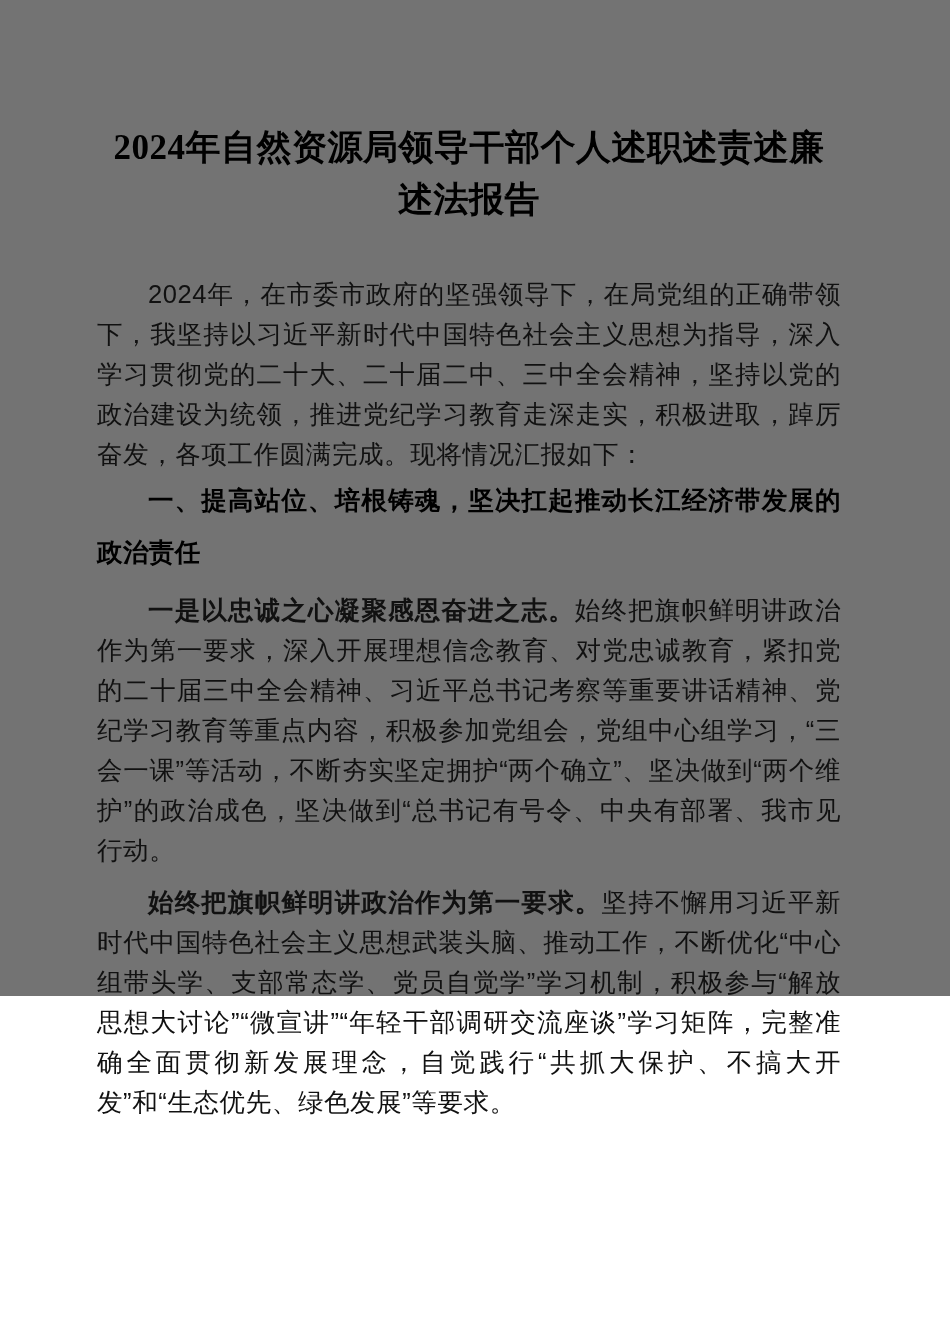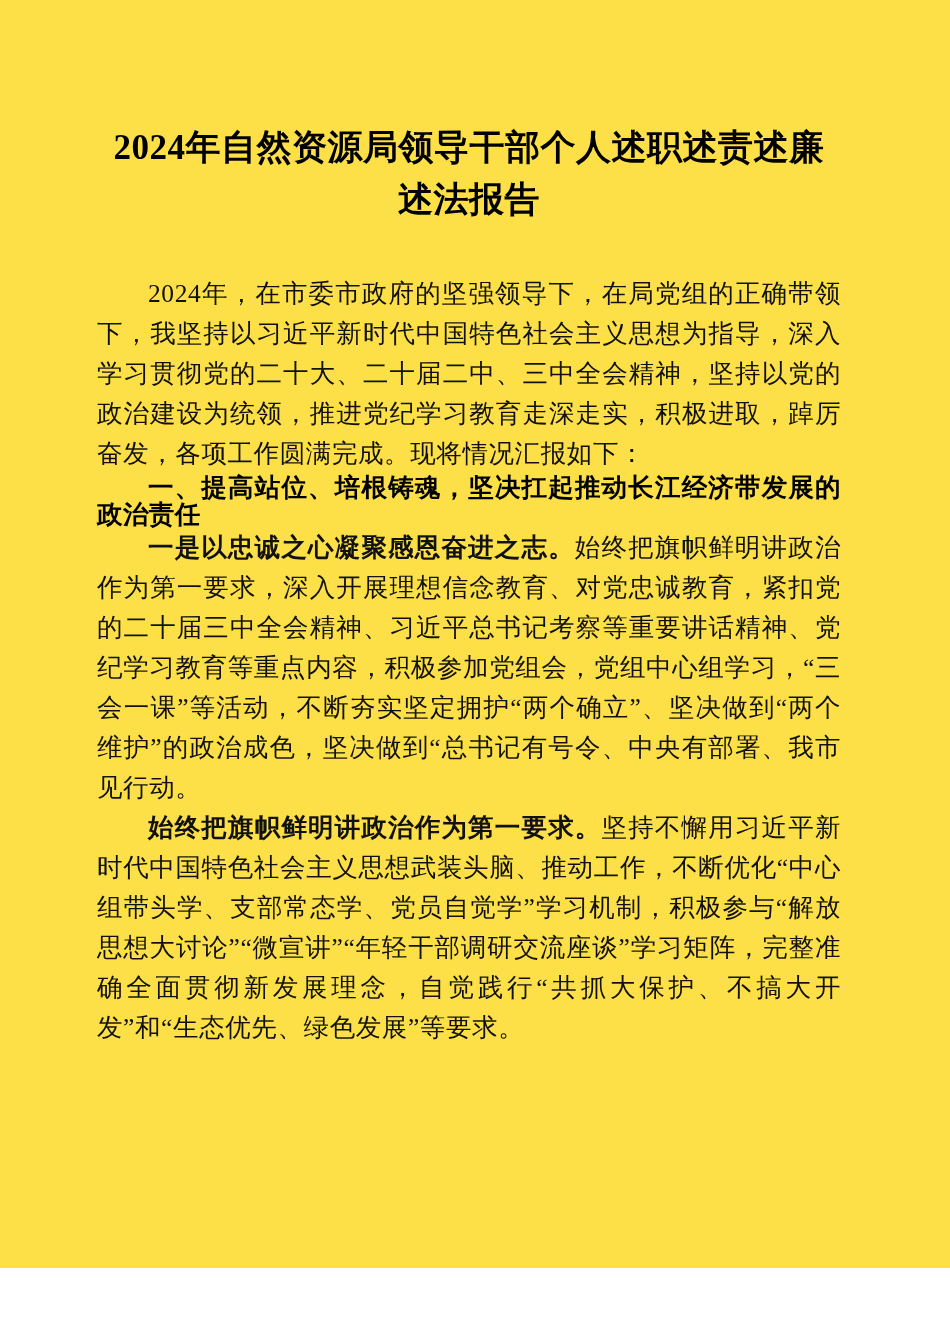--- a/index.html
+++ b/index.html
@@ -13,22 +13,22 @@
     height: 1344px;
     overflow: hidden;
     font-family: "Liberation Serif", "DejaVu Serif", serif;
     color: #000000;
     -webkit-font-smoothing: antialiased;
   }
 
   .page {
     position: relative;
     width: 950px;
-    height: 1268px;
-    background: #fde047;
+    height: 996px;
+    background: #737373;
     box-sizing: border-box;
     padding: 0 109px 0 97px;
   }
 
   
   .doc-title {
     margin: 0;
     padding: 0;
     padding-top: 122px;
     text-align: center;
@@ -40,50 +40,50 @@
     color: #000000;
     width: 720px;
     margin-left: auto;
     margin-right: auto;
   }
 
   
   .para {
     margin: 0;
     padding: 0;
-    font-family: Liberation Serif, serif;
+    font-family: Liberation Sans, sans-serif;
     font-size: 25.5px;
     line-height: 40px;
     text-align: justify;
     text-justify: inter-ideograph;
     text-indent: 2em;
     letter-spacing: 0.6px;
     color: #111111;
   }
 
   .para-first {
     margin-top: 48px;
   }
 
   .para-gap {
-    margin-top: 0px;
+    margin-top: 12px;
   }
 
   
   .lead {
     font-weight: bold;
   }
 
   
   .heading {
     margin: 0;
     padding: 0;
     font-family: "Liberation Sans", "DejaVu Sans", sans-serif;
     font-size: 25.5px;
-    line-height: 27px;
+    line-height: 52px;
     font-weight: bold;
     text-indent: 2em;
     text-align: justify;
     text-justify: inter-ideograph;
     letter-spacing: 0.4px;
     color: #000000;
   }
 </style>
 </head>
 <body>

